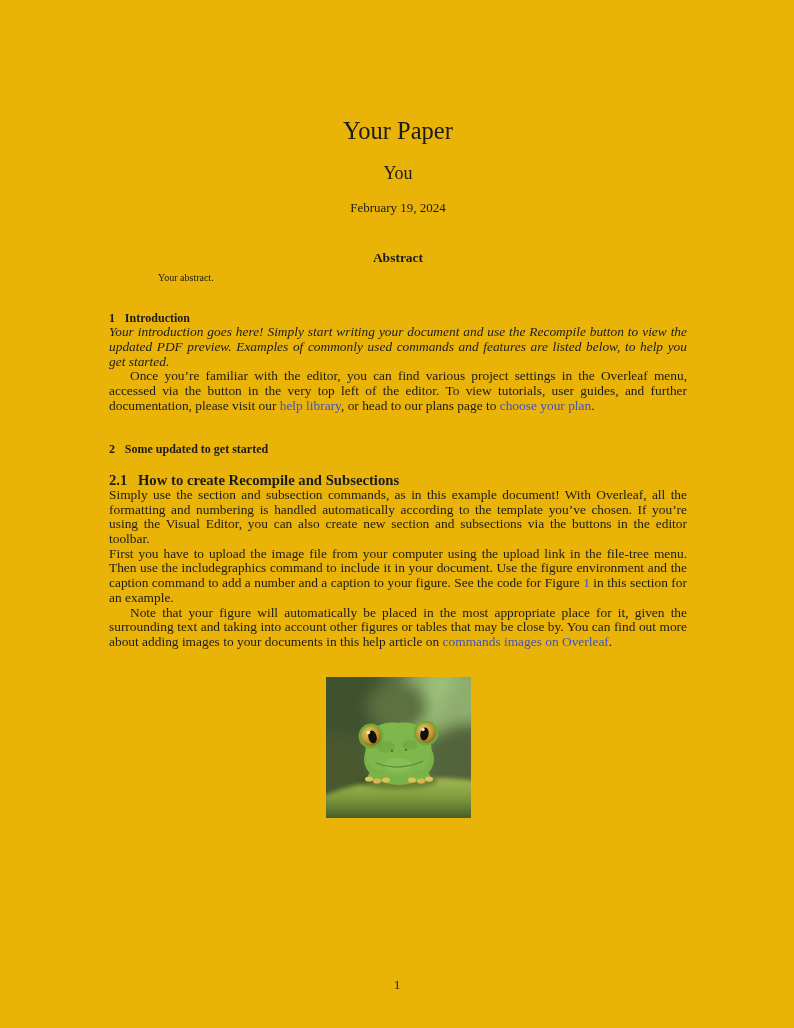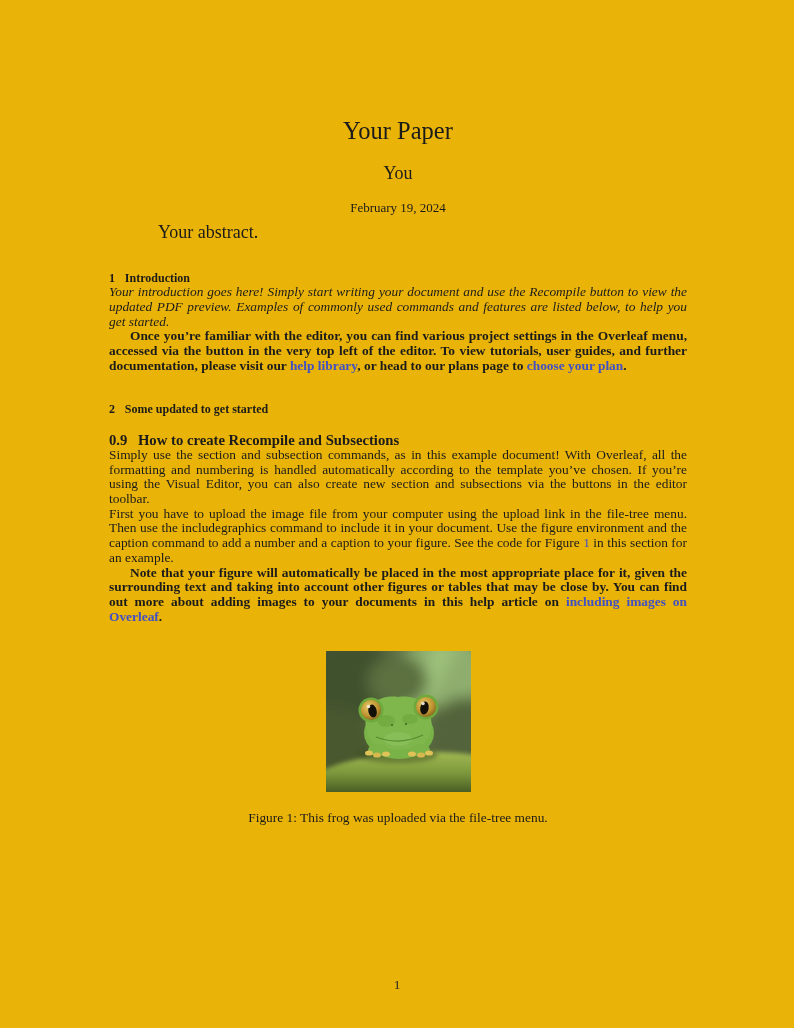--- a/index.html
+++ b/index.html
@@ -13,34 +13,34 @@
     overflow:hidden;
   }
   .content { position:absolute; left:109px; top:0; width:578px; }
 
   .titleblock { text-align:center; }
   .paper-title { font-size:24.5px; font-weight:normal; margin:0; padding-top:117px; line-height:1.15; }
   .paper-author { font-size:18px; margin-top:18px; }
   .paper-date   { font-size:13px; margin-top:16px; }
 
   .abstract-heading { font-size:13.5px; font-weight:bold; text-align:center; margin-top:34px; }
-  .abstract-text    { font-size:18px; margin-top:6px; padding-left:49px; }
+  .abstract-text    { font-size:10px; margin-top:6px; padding-left:49px; }
 
   .sec-h { font-size:12px; font-weight:bold; margin:0; margin-top:29px; line-height:1.1; }
   .sub-h { font-size:14.7px; font-weight:bold; margin:0; line-height:1.1; }
   .sec-num { display:inline-block; margin-right:0.82em; }
   .sub-num { display:inline-block; margin-right:0.72em; }
 
   p.body {
     font-size:13.4px; line-height:14.7px;
     text-align:justify; margin:0;
   }
   .mt-para   { margin-top:15px;font-style:italic; }
   .mt-para-s { margin-top:11px; }
-  .indent { text-indent:21px;font-weight:bold; }
+  .indent { text-indent:21px; }
   .mt-sub  { margin-top:16px; }
   .mt-sub2 { margin-top:21px; }
 
   a.doclink { color:#4150c4; text-decoration:none; cursor:pointer; }
 
   .figure-block { margin-top:27px; text-align:center; }
   .figure-image-wrap { display:inline-block; width:145px; height:141px; line-height:0; }
   .figure-caption { font-size:13.4px; text-align:center; margin-top:14px; }
 
   .page-number {
@@ -53,38 +53,39 @@
 
 <div class="page">
   <div class="content">
 
     <div class="titleblock">
       <h1 class="paper-title">Your Paper</h1>
       <div class="paper-author">You</div>
       <div class="paper-date">February 19, 2024</div>
     </div>
 
+    <div class="abstract-heading">Abstract</div>
     <div class="abstract-text">Your abstract.</div>
 
     <h2 class="sec-h"><span class="sec-num">1</span><span>Introduction</span></h2>
 
     <p class="body mt-para">Your introduction goes here! Simply start writing your document and use the Recompile button to view the updated PDF preview. Examples of commonly used commands and features are listed below, to help you get started.</p>
 
     <p class="body indent"><span>Once you’re familiar with the editor, you can find various project settings in the Overleaf menu, accessed via the button in the very top left of the editor. To view tutorials, user guides, and further documentation, please visit our </span><a class="doclink">help library</a><span>, or head to our plans page to </span><a class="doclink">choose your plan</a><span>.</span></p>
 
     <h2 class="sec-h"><span class="sec-num">2</span><span>Some updated to get started</span></h2>
 
-    <h3 class="sub-h mt-sub"><span class="sub-num">0.9</span><span>How to create Recompile and Subsections</span></h3>
+    <h3 class="sub-h mt-sub"><span class="sub-num">2.1</span><span>How to create Recompile and Subsections</span></h3>
 
     <p class="body mt-para-s">Simply use the section and subsection commands, as in this example document! With Overleaf, all the formatting and numbering is handled automatically according to the template you’ve chosen. If you’re using the Visual Editor, you can also create new section and subsections via the buttons in the editor toolbar.</p>
 
 
     <p class="body mt-para-s"><span>First you have to upload the image file from your computer using the upload link in the file-tree menu. Then use the includegraphics command to include it in your document. Use the figure environment and the caption command to add a number and a caption to your figure. See the code for Figure </span><a class="doclink">1</a><span> in this section for an example.</span></p>
 
-    <p class="body indent"><span>Note that your figure will automatically be placed in the most appropriate place for it, given the surrounding text and taking into account other figures or tables that may be close by. You can find out more about adding images to your documents in this help article on </span><a class="doclink">including images on Overleaf</a><span>.</span></p>
+    <p class="body indent"><span>Note that your figure will automatically be placed in the most appropriate place for it, given the surrounding text and taking into account other figures or tables that may be close by. You can find out more about adding images to your documents in this help article on </span><a class="doclink">commands images on Overleaf</a><span>.</span></p>
 
     <div class="figure-block">
       <span class="figure-image-wrap">
         <svg width="145" height="141" viewBox="0 0 145 141" xmlns="http://www.w3.org/2000/svg">
           <defs>
             <filter id="bgblur" x="-40%" y="-40%" width="180%" height="180%">
                 <feGaussianBlur stdDeviation="7"></feGaussianBlur>
               </filter>
             <filter id="softblur" x="-20%" y="-20%" width="140%" height="140%">
                 <feGaussianBlur stdDeviation="2"></feGaussianBlur>
@@ -137,19 +138,18 @@
               <ellipse cx="43" cy="102" rx="4" ry="2.6" fill="#dfc258"></ellipse>
               <ellipse cx="51" cy="104" rx="4" ry="2.6" fill="#d8b84e"></ellipse>
               <ellipse cx="60" cy="103" rx="4" ry="2.6" fill="#dfc258"></ellipse>
               <ellipse cx="86" cy="103" rx="4" ry="2.6" fill="#dfc258"></ellipse>
               <ellipse cx="95" cy="104" rx="4" ry="2.6" fill="#d8b84e"></ellipse>
               <ellipse cx="103" cy="102" rx="4" ry="2.6" fill="#dfc258"></ellipse>
             </g>
           </g>
         </svg>
       </span>
-      <div class="figure-caption">Figure 1: This frog was uploaded via the file-tree menu.</div>
     </div>
 
   </div>
 
   <div class="page-number">1</div>
 </div>
 
 </body></html>

